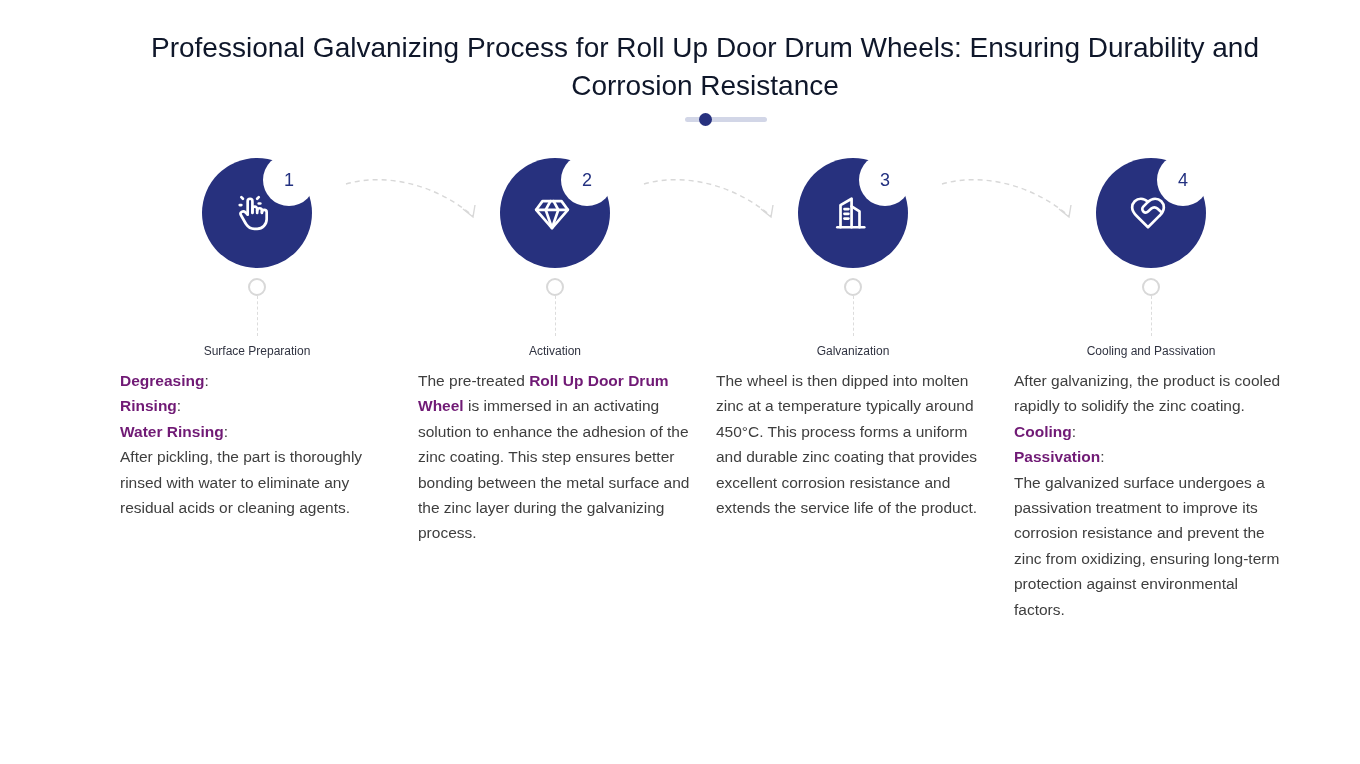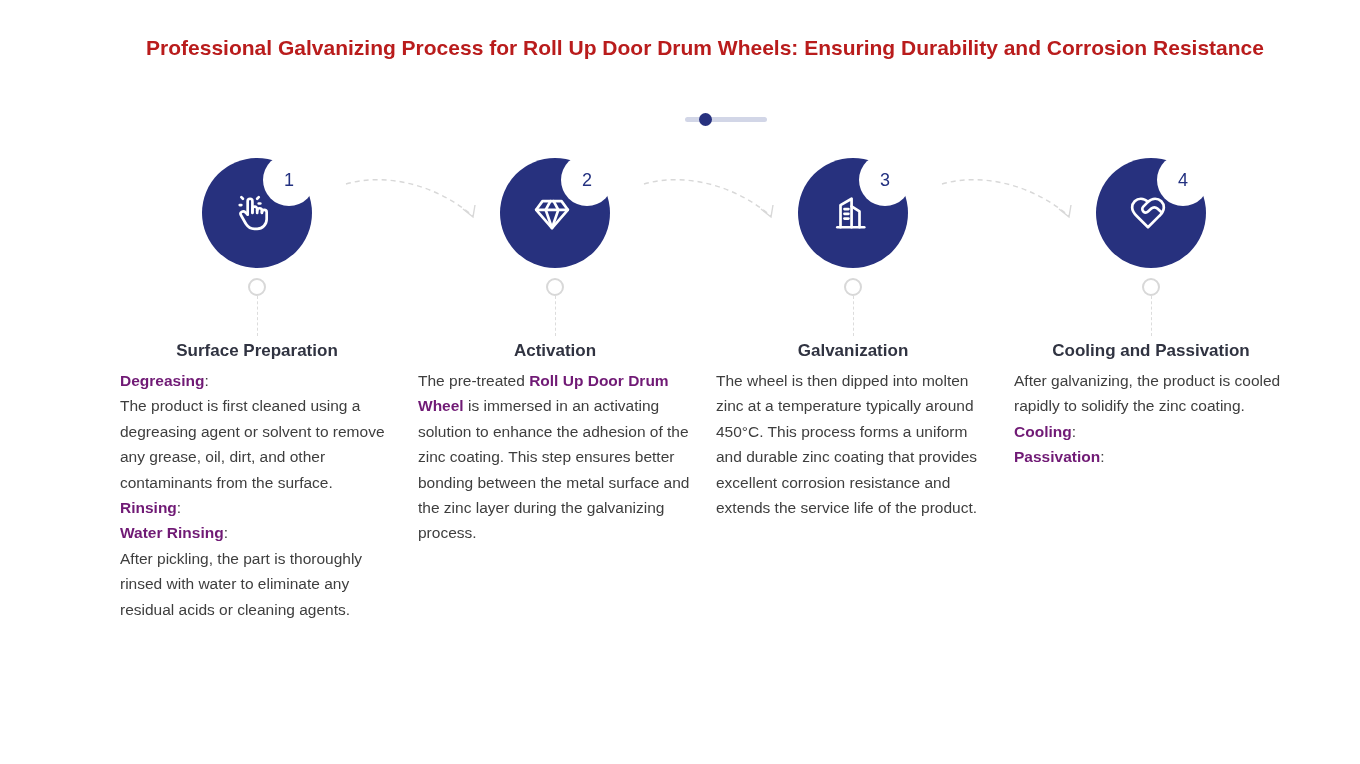--- a/index.html
+++ b/index.html
@@ -3,22 +3,22 @@
 <meta charset="utf-8">
 <style>
   html,body { margin:0; padding:0; background:#ffffff; }
   .canvas {
     position:relative; width:1360px; height:764px; overflow:hidden;
     background:#ffffff;
     font-family:"Liberation Sans","DejaVu Sans",sans-serif;
   }
   .main-title {
     position:absolute; top:29px; left:125px; width:1160px;
-    text-align:center; font-size:21px; font-weight:bold;
-    color:#b91c1c; line-height:38px;
+    text-align:center; font-size:28px; font-weight:normal;
+    color:#0f172a; line-height:38px;
   }
   .title-divider {
     position:absolute; top:117px; left:685px; width:82px; height:5px;
     border-radius:3px; background:#d2d6e7;
   }
   .divider-dot {
     position:absolute; top:-4px; left:14px; width:13px; height:13px;
     border-radius:50%; background:#27317e;
   }
   .steps { position:absolute; top:158px; left:108px; width:1192px; display:flex; }
@@ -32,21 +32,21 @@
     font-size:18px; color:#233180;
   }
   .step-icon { position:absolute; top:36px; left:33px; width:38px; height:38px; }
   .step-icon svg { display:block; width:38px; height:38px; stroke:#ffffff; stroke-width:1.7;
     fill:none; stroke-linecap:round; stroke-linejoin:round; }
   .node {
     margin-top:10px; width:14px; height:14px; border:2px solid #d8d8d8;
     border-radius:50%; background:#ffffff;
   }
   .stem { width:0; height:40px; border-left:1px dashed #dcdcdc; }
-  .step-title { margin-top:4px; font-size:17px; font-weight:bold; color:#303341; line-height:22px; text-align:center; }
+  .step-title { margin-top:4px; font-size:12px; font-weight:normal; color:#303341; line-height:22px; text-align:center; }
   .step-body {
     margin-top:6px; width:100%; box-sizing:border-box; padding:0 12px;
     font-size:15.5px; line-height:25.4px; color:#3e3e3e; text-align:left;
   }
   .step-body .block { margin:0; }
   .seg.bold { font-weight:bold; color:#701a75; }
   .connector { position:absolute; top:12px; width:150px; height:55px; }
   .connector svg { display:block; width:150px; height:55px; }
   .connector path { stroke:#d8d8d8; fill:none; }
   .c1 { left:230px; } .c2 { left:528px; } .c3 { left:826px; }
@@ -98,21 +98,20 @@
               <path d="m14 3 1-1"></path>
               <path d="M15 6h1"></path>
           </svg>
         </div>
       </div>
       <div class="node"></div>
       <div class="stem"></div>
       <div class="step-title">Surface Preparation</div>
       <div class="step-body">
           <div class="block"><span class="seg bold">Degreasing</span><span class="seg">:</span></div>
-          <div class="block"><span class="seg">The product is first cleaned using a degreasing agent or solvent to remove any grease, oil, dirt, and other contaminants from the surface.</span></div>
           <div class="block"><span class="seg bold">Rinsing</span><span class="seg">:</span></div>
           <div class="block"><span class="seg bold">Water Rinsing</span><span class="seg">:</span></div>
           <div class="block"><span class="seg">After pickling, the part is thoroughly rinsed with water to eliminate any residual acids or cleaning agents.</span></div>
         </div>
     </div>
 
     <div class="step">
       <div class="bubble">
         <div class="bubble-bg"></div>
         <div class="badge">2</div>
@@ -166,17 +165,18 @@
           </svg>
         </div>
       </div>
       <div class="node"></div>
       <div class="stem"></div>
       <div class="step-title">Cooling and Passivation</div>
       <div class="step-body">
           <div class="block"><span class="seg">After galvanizing, the product is cooled rapidly to solidify the zinc coating.</span></div>
           <div class="block"><span class="seg bold">Cooling</span><span class="seg">:</span></div>
           <div class="block"><span class="seg bold">Passivation</span><span class="seg">:</span></div>
+          <div class="block"><span class="seg">The galvanized surface undergoes a passivation treatment to improve its corrosion resistance and prevent the zinc from oxidizing, ensuring long-term protection against environmental factors.</span></div>
         </div>
     </div>
 
   </div>
 </div>
 
 </body></html>

